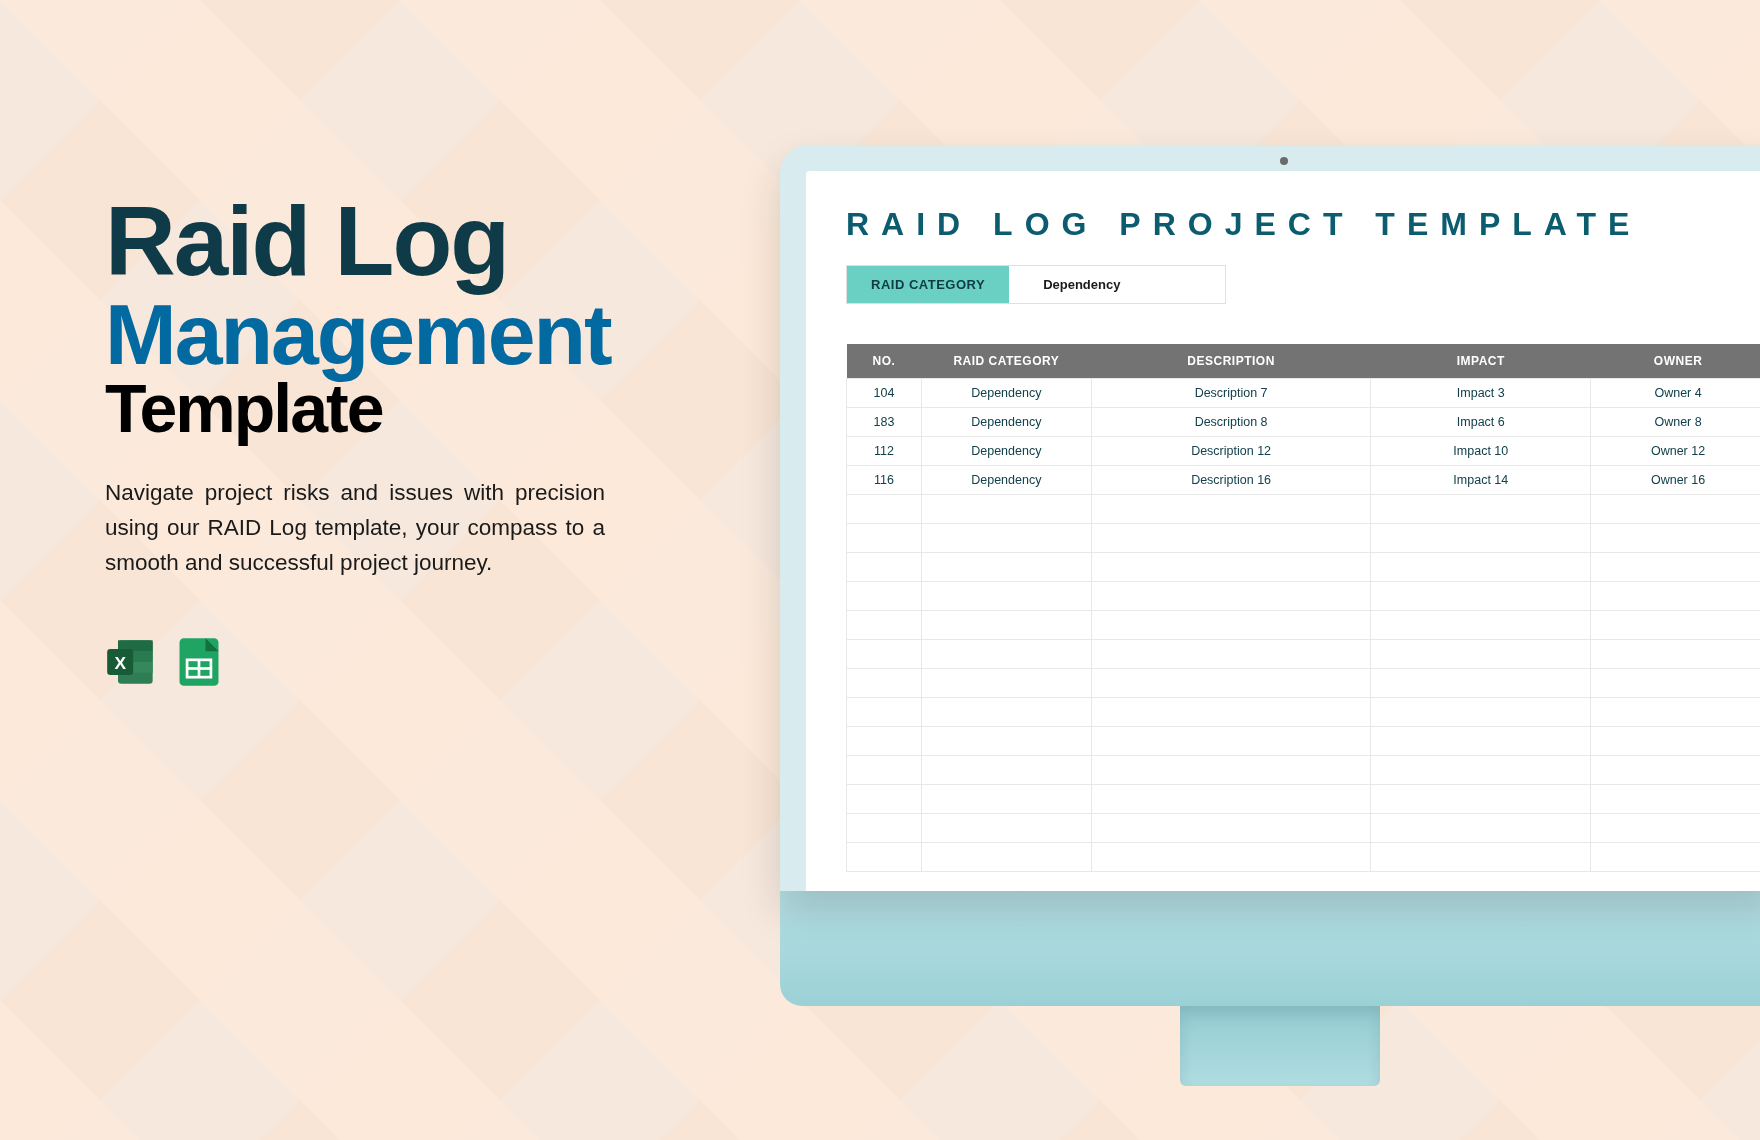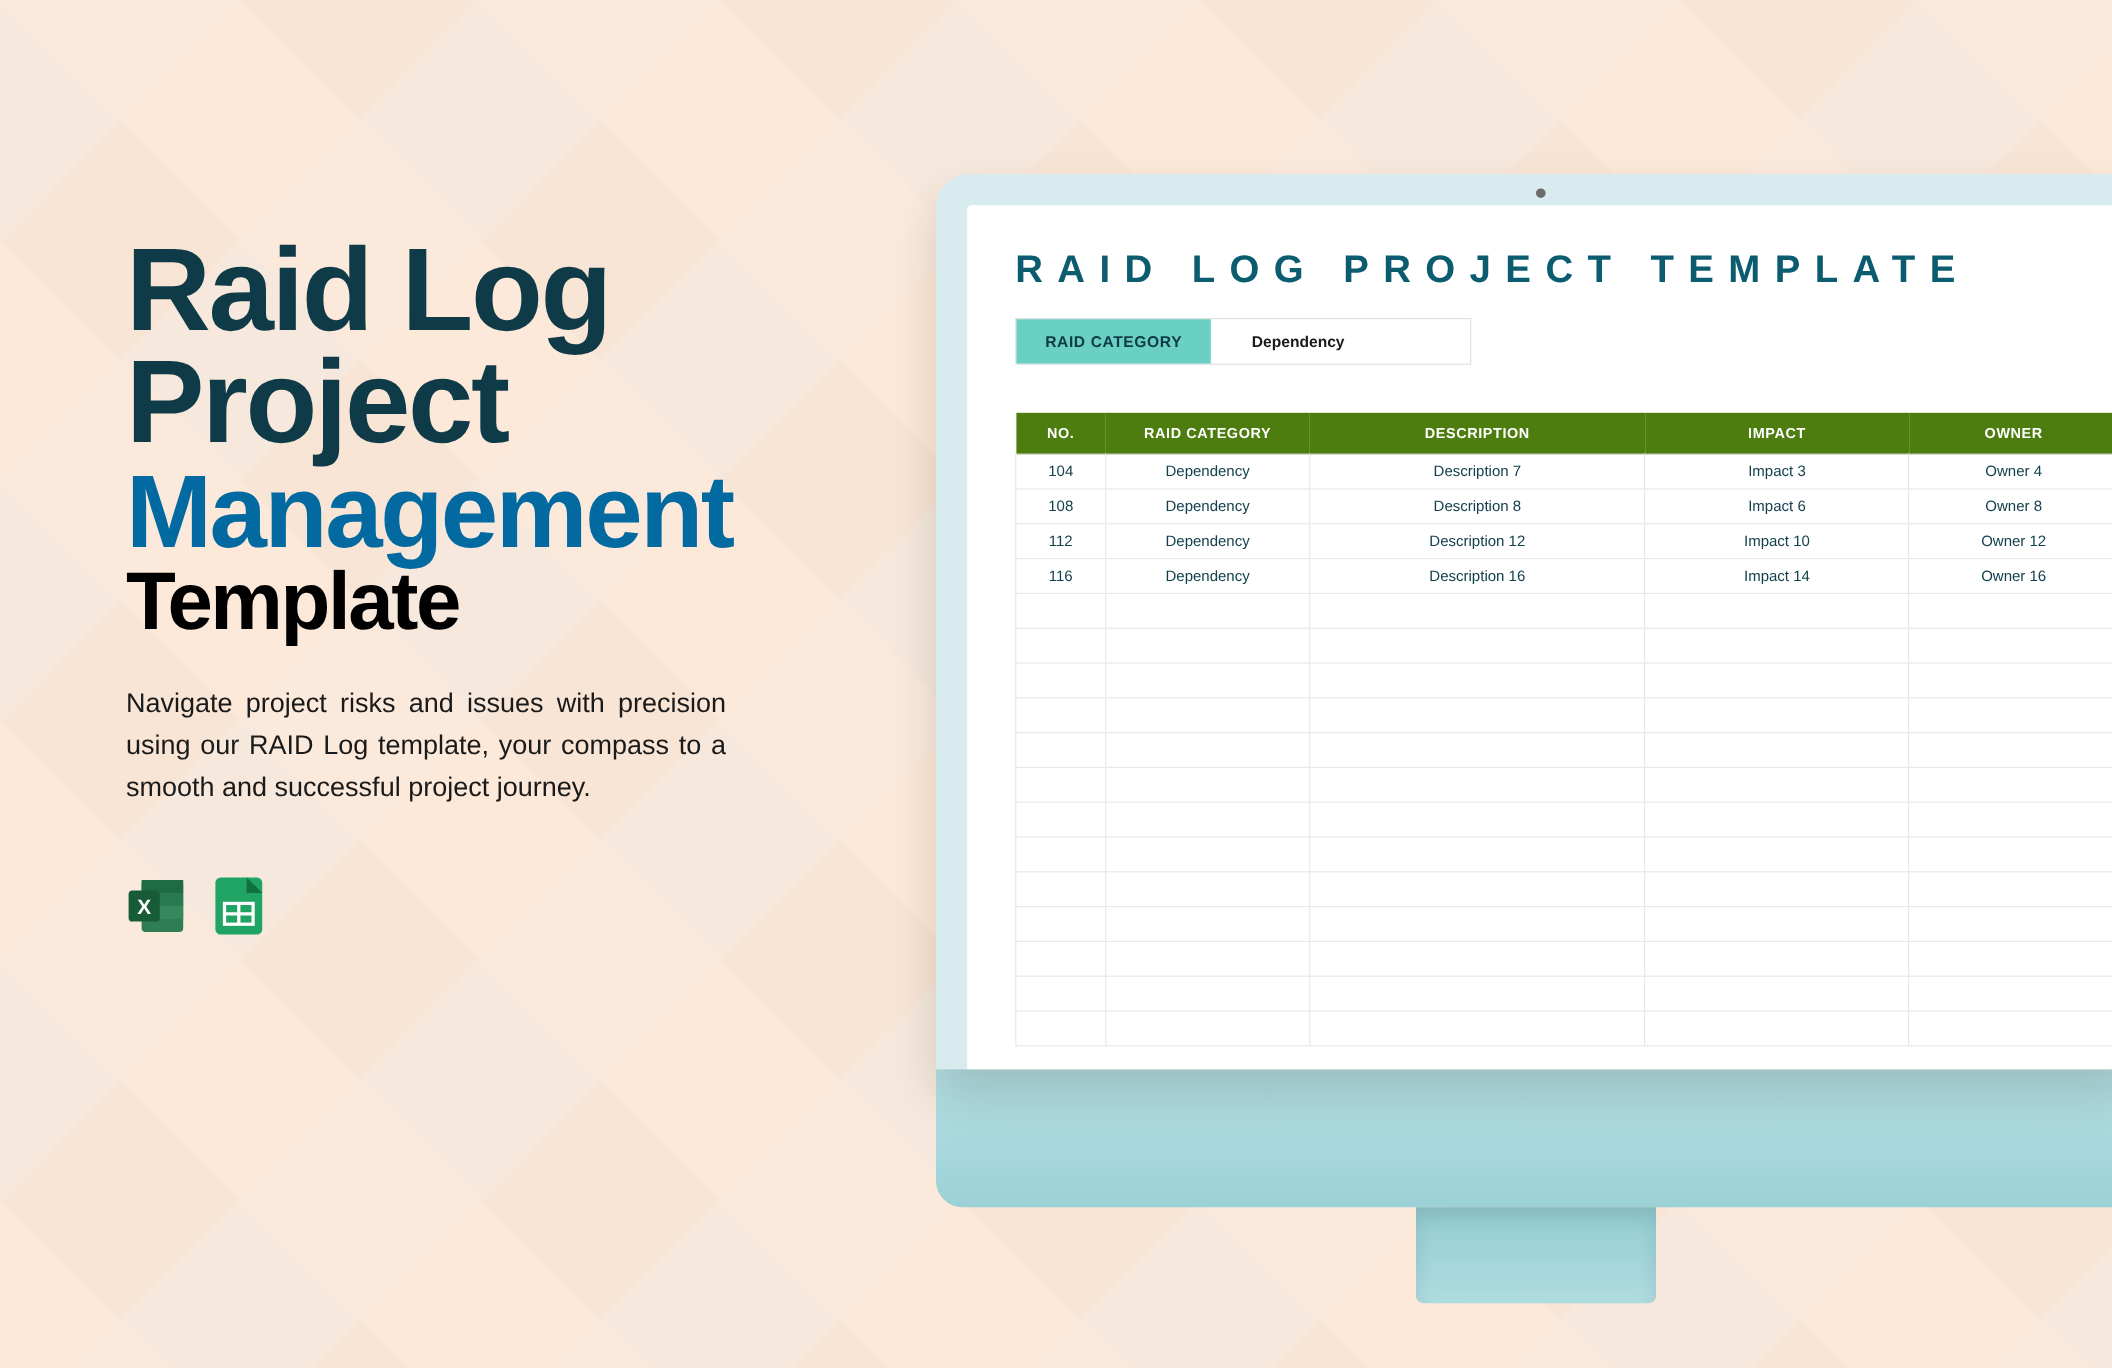--- a/index.html
+++ b/index.html
@@ -107,21 +107,21 @@
   color: #1a1a1a;
   font-weight: 600;
 }
 .data-table {
   margin-top: 40px;
   border-collapse: collapse;
   width: 920px;
   font-size: 13px;
 }
 .data-table thead th {
-  background: #4d7c0f;
+  background: #737373;
   color: #fff;
   font-weight: 700;
   padding: 10px 8px;
   text-align: center;
   letter-spacing: 0.5px;
   font-size: 12px;
 }
 .data-table td {
   border: 1px solid #e8e8e8;
   padding: 7px 8px;
@@ -151,21 +151,20 @@
   box-shadow: inset 0 8px 15px rgba(0,0,0,0.1);
 }
 </style>
 </head>
 <body>
 <div class="bg-pattern"></div>
 
 <div class="left-panel">
   <div class="headline">
     <span class="line1">Raid Log</span>
-    <span class="line2">Project</span>
     <span class="line3">Management</span>
     <span class="line4">Template</span>
   </div>
   <p class="description">Navigate project risks and issues with precision using our RAID Log template, your compass to a smooth and successful project journey.</p>
   <div class="icons-row">
     <div class="app-icon excel-icon">
       <svg viewBox="0 0 48 48">
           <rect x="12" y="4" width="32" height="40" rx="3" fill="#2e7d54"></rect>
           <rect x="12" y="4" width="32" height="10" fill="#1f6b44"></rect>
           <rect x="12" y="14" width="32" height="10" fill="#2a7a50"></rect>
@@ -207,21 +206,21 @@
         </thead>
         <tbody id="table-body">
             <tr>
               <td>104</td>
               <td>Dependency</td>
               <td>Description 7</td>
               <td>Impact 3</td>
               <td>Owner 4</td>
             </tr>
             <tr>
-              <td>108</td>
+              <td>183</td>
               <td>Dependency</td>
               <td>Description 8</td>
               <td>Impact 6</td>
               <td>Owner 8</td>
             </tr>
             <tr>
               <td>112</td>
               <td>Dependency</td>
               <td>Description 12</td>
               <td>Impact 10</td>

